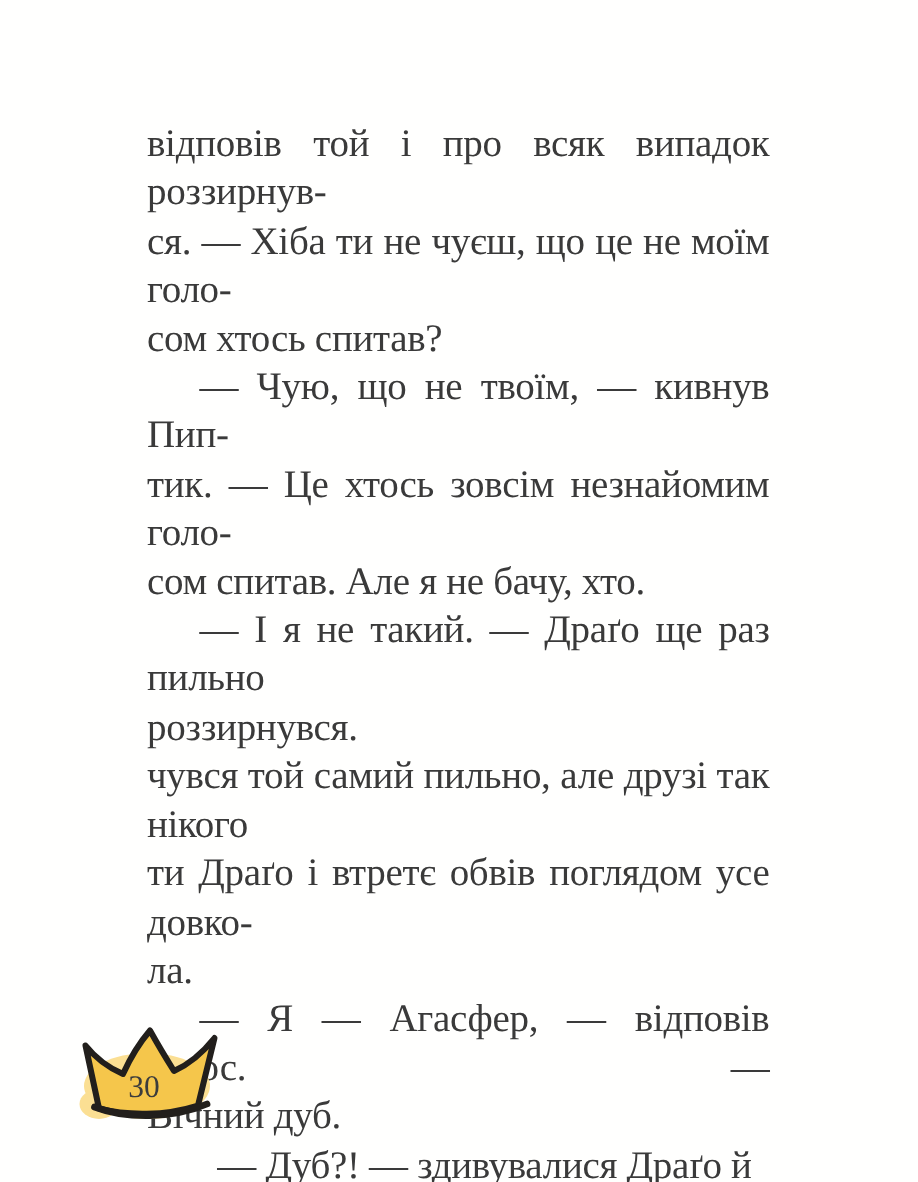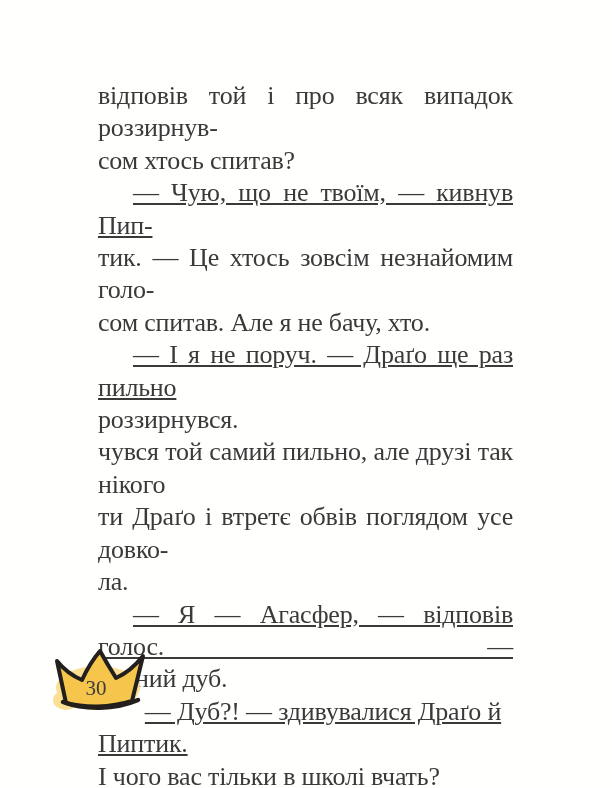--- a/index.html
+++ b/index.html
@@ -33,51 +33,51 @@
     white-space: normal;
     text-align: justify;
     text-align-last: justify;
   }
   .line.last {
     text-align: center;
     text-align-last: left;
   }
   .line.indent {
     text-indent: 35px;
-    text-decoration: underline;
   }
   .page-number-crown {
     position: absolute;
     left: 52px;
-    top: 648px;
+    top: 684px;
     width: 96px;
     height: 68px;
   }
   .page-number-crown svg {
     display: block;
     width: 96px;
     height: 68px;
   }
   .crown-num {
     font-family: "Liberation Serif", serif;
     font-size: 21px;
   }
 </style>
 </head>
 <body>
 
 <div class="page">
 
   <div class="text-block" id="text-block">
       <div class="line">відповів той і про всяк випадок роззирнув-</div>
+      <div class="line">ся. — Хіба ти не чуєш, що це не моїм голо-</div>
       <div class="line last">сом хтось спитав?</div>
       <div class="line indent">— Чую, що не твоїм, — кивнув Пип-</div>
       <div class="line">тик. — Це хтось зовсім незнайомим голо-</div>
       <div class="line last">сом спитав. Але я не бачу, хто.</div>
-      <div class="line indent">— І я не поруч. — Драґо ще раз пильно</div>
+      <div class="line indent">— І я не такий. — Драґо ще раз пильно</div>
       <div class="line last">роззирнувся.</div>
       <div class="line">чувся той самий пильно, але друзі так нікого</div>
       <div class="line">ти Драґо і втретє обвів поглядом усе довко-</div>
       <div class="line last">ла.</div>
       <div class="line indent">— Я — Агасфер, — відповів голос. —</div>
       <div class="line last">Вічний дуб.</div>
       <div class="line indent last">— Дуб?! — здивувалися Драґо й Пиптик.</div>
       <div class="line last">І чого вас тільки в школі вчать?</div>
     </div>
 

